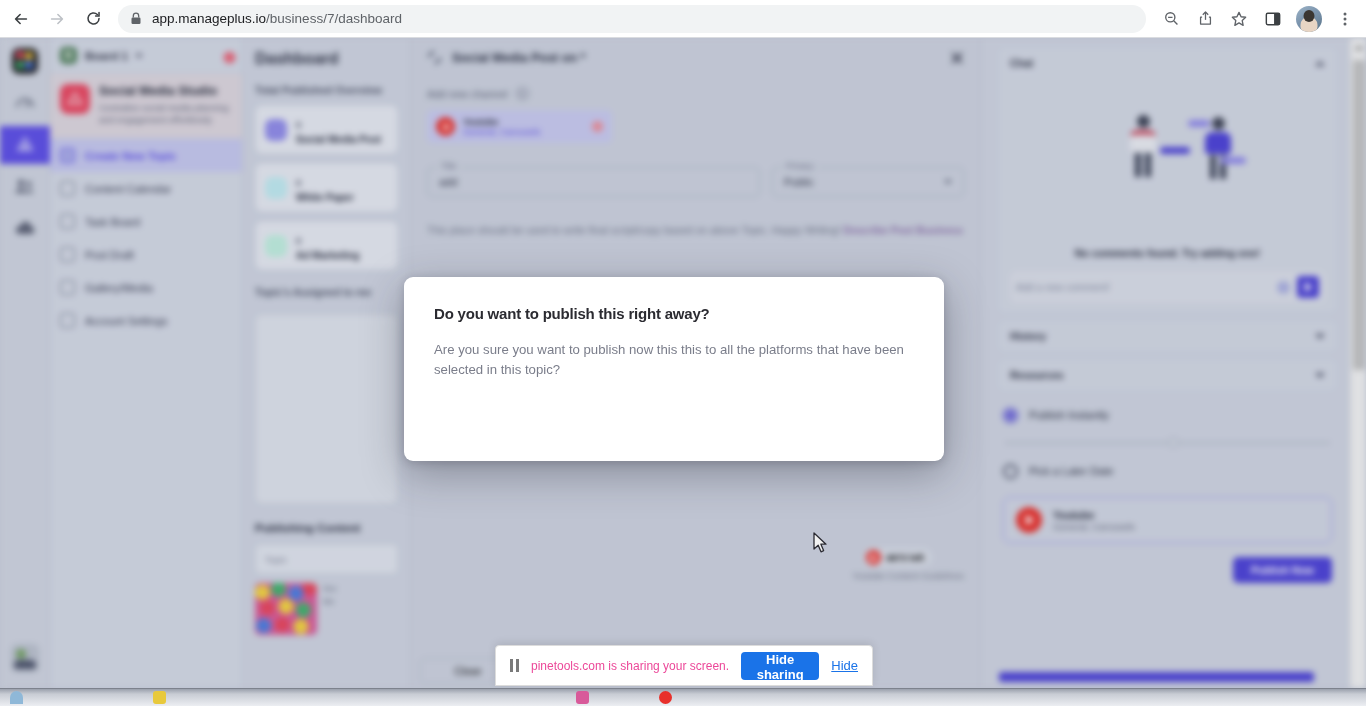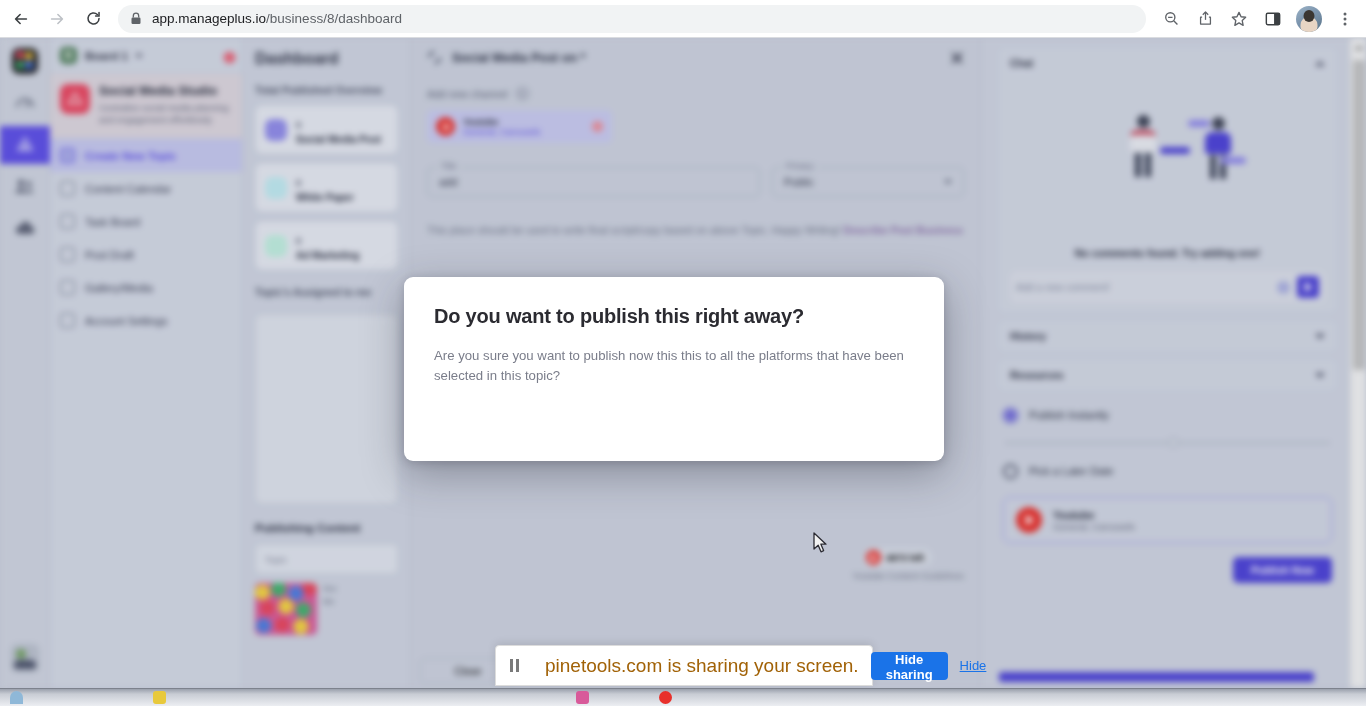--- a/index.html
+++ b/index.html
@@ -456,21 +456,21 @@
   #modal-scrim { position:absolute; inset:0; background:rgba(80,86,104,0.10); }
   #modal {
     position:absolute; left: 404px; top: 239px;
     width: 540px; height: 184px;
     background:#ffffff; border-radius: 9px;
     box-shadow: 0 12px 42px rgba(25,28,40,0.34), 0 2px 10px rgba(25,28,40,0.18);
     padding: 28px 30px 20px 30px;
     display:flex; flex-direction:column;
   }
   #modal-title {
-    font-size: 20px; font-weight: 700; color: #2b2b31;
+    font-size: 15px; font-weight: 700; color: #2b2b31;
     letter-spacing: -0.2px;
   }
   #modal-body {
     margin-top: 18px; font-size: 13.2px; line-height: 1.48;
     color: #7a7d8a; max-width: 470px;
   }
   #modal-actions {
     margin-top: auto; display:flex; justify-content:flex-end; gap: 12px;
   }
   #cancel-button {
@@ -497,21 +497,21 @@
     width: 378px; height: 41px;
     background:#ffffff; border:1px solid #dcdcdc;
     border-radius: 4px 4px 0 0;
     box-shadow: 0 -2px 8px rgba(0,0,0,0.10);
     display:flex; align-items:center; padding: 0 14px; gap: 12px;
   }
   #pause-icon {
     width: 9px; height: 13px; flex-shrink:0;
     background: linear-gradient(90deg,#7a7a7a 0 3px, transparent 3px 6px, #7a7a7a 6px 9px);
   }
-  #share-text { font-size: 19px; color: #a16207; white-space:nowrap;margin-left:14px; }
+  #share-text { font-size: 12px; color: #ec4899; white-space:nowrap; }
   #stop-sharing-button {
     margin-left:auto; height: 28px; padding: 0 15px;
     background:#1a73e8; color:#fff; border:none; border-radius: 4px;
     font-size: 13px; font-weight:700; cursor:pointer;
     font-family: "Liberation Sans", sans-serif;
   }
   #hide-link {
     font-size: 13px; color:#1a73e8; text-decoration: underline; cursor:pointer;
   }
 
@@ -545,21 +545,21 @@
     </svg>
   </div>
 
   <div id="omnibox">
     <span id="lock-icon">
       <svg width="12" height="13" viewBox="0 0 12 13" fill="#5f6368">
         <rect x="1.5" y="5.5" width="9" height="6.5" rx="1.2"></rect>
         <path d="M3.3 5.5V3.9a2.7 2.7 0 0 1 5.4 0v1.6" stroke="#5f6368" stroke-width="1.3" fill="none"></path>
       </svg>
     </span>
-    <span id="url-text"><span>app.manageplus.io</span><span class="dim">/business/8/dashboard</span></span>
+    <span id="url-text"><span>app.manageplus.io</span><span class="dim">/business/7/dashboard</span></span>
   </div>
 
   <div id="chrome-actions">
     <div class="chrome-icon">
       <svg width="17" height="17" viewBox="0 0 20 20" fill="none" stroke="#5f6368" stroke-width="1.6">
         <circle cx="8.6" cy="8.6" r="5.4"></circle>
           <path d="M12.6 12.6L17 17M6 8.6h5.2"></path>
       </svg>
     </div>
     <div class="chrome-icon">

